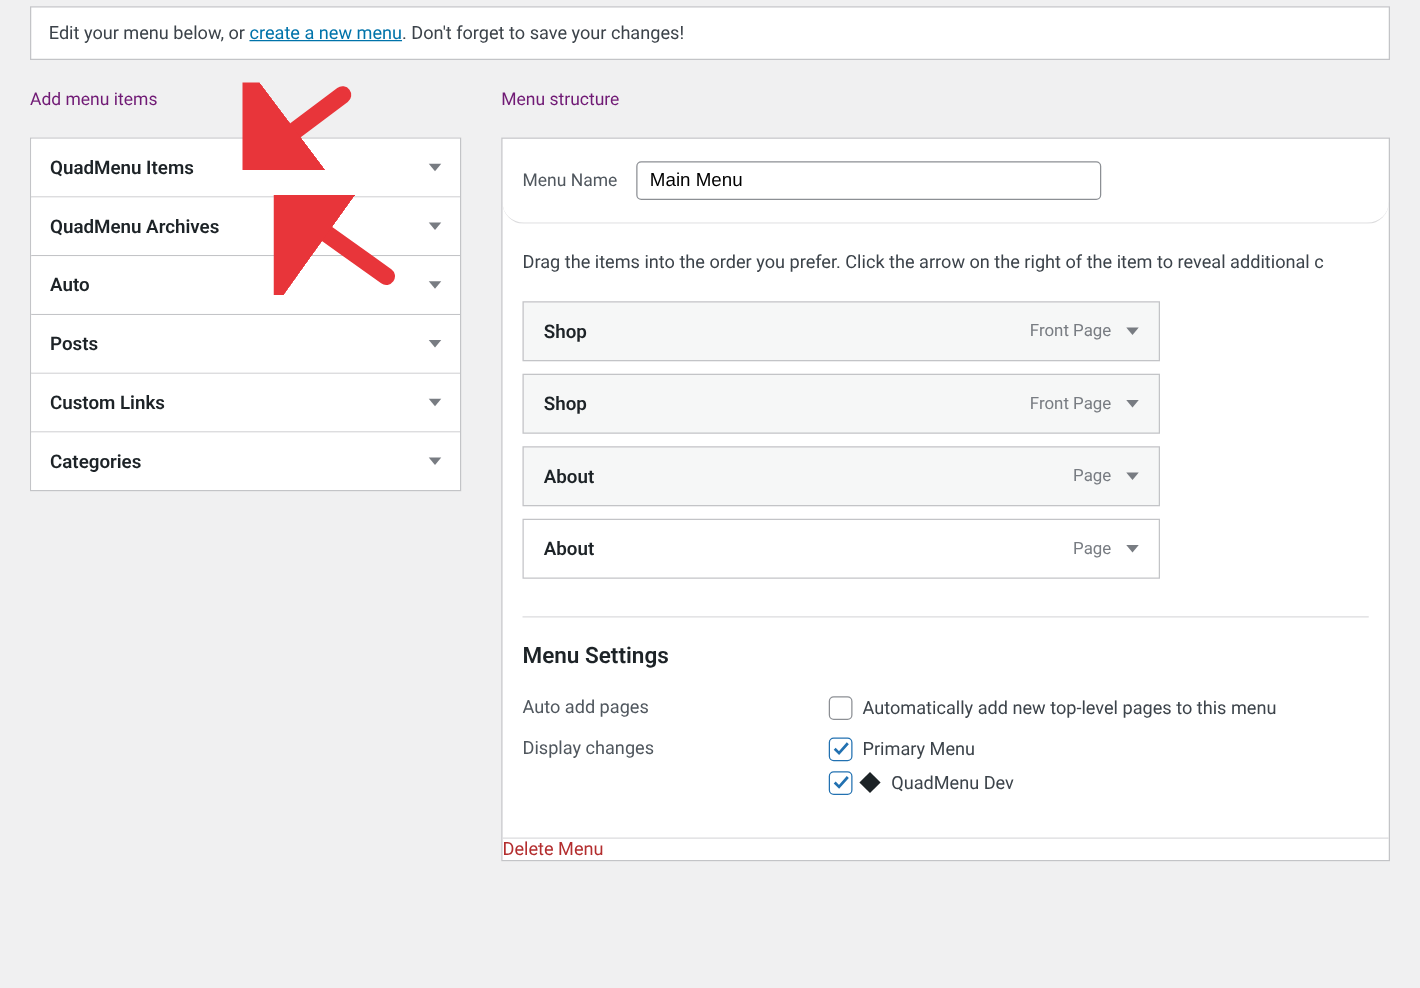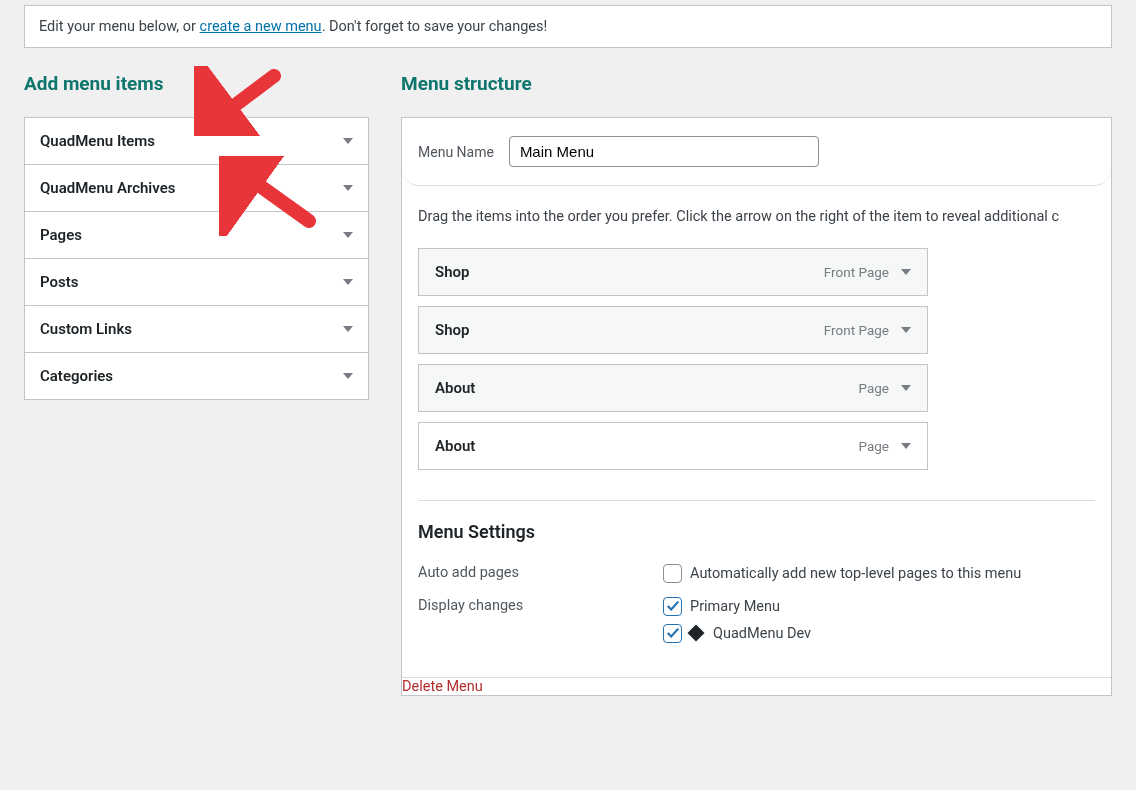--- a/index.html
+++ b/index.html
@@ -21,23 +21,23 @@
 }
 .notice a { color: #0073aa; text-decoration: underline; }
 .layout {
   display: flex;
   padding: 0 24px;
   gap: 32px;
 }
 .left-col { width: 345px; flex-shrink: 0; position: relative; }
 .right-col { flex: 1; }
 h3.section-title {
-  font-size: 19px;
-  font-weight: 700;
-  color: #0f766e;
+  font-size: 14px;
+  font-weight: 400;
+  color: #701a75;
   margin-bottom: 22px;
 }
 .accordion {
   list-style: none;
   border: 1px solid #c3c4c7;
   background: #fff;
 }
 .accordion li {
   border-bottom: 1px solid #c3c4c7;
 }
@@ -66,21 +66,21 @@
 .menu-header {
   padding: 18px 16px;
   display: flex;
   align-items: center;
   gap: 15px;
   border-bottom: 1px solid #dcdcde;
   border-radius: 17px;
 }
 .menu-header label { font-size: 14px; color: #50575e; }
 .menu-name-input {
-  width: 310px;
+  width: 372px;
   padding: 6px 10px;
   font-size: 15px;
   border: 1px solid #8c8f94;
   border-radius: 4px;
 }
 .drag-desc {
   padding: 20px 16px;
   font-size: 14.5px;
   color: #3c434a;
   line-height: 1.5;
@@ -175,21 +175,21 @@
           </div>
         </li>
       <li>
           <div class="accordion-header">
             <span>QuadMenu Archives</span>
             <span class="caret-down"></span>
           </div>
         </li>
       <li>
           <div class="accordion-header">
-            <span>Pages</span>
+            <span>Auto</span>
             <span class="caret-down"></span>
           </div>
         </li>
       <li>
           <div class="accordion-header">
             <span>Posts</span>
             <span class="caret-down"></span>
           </div>
         </li>
       <li>

